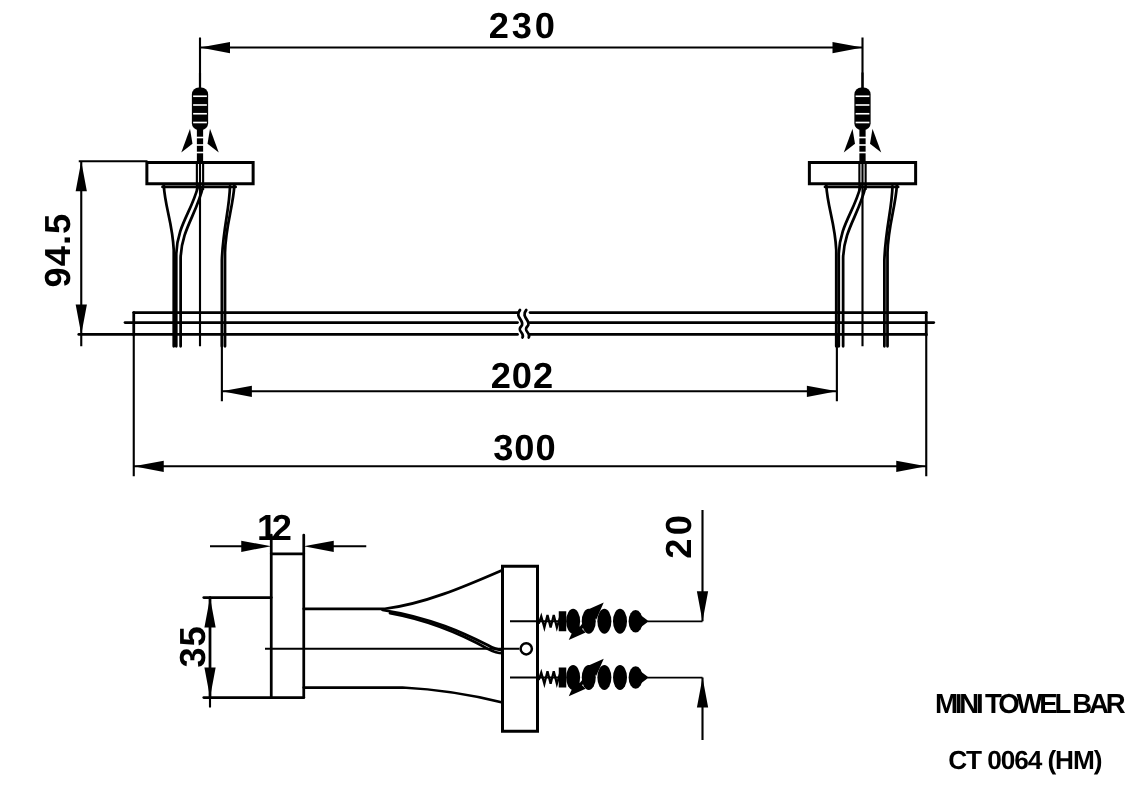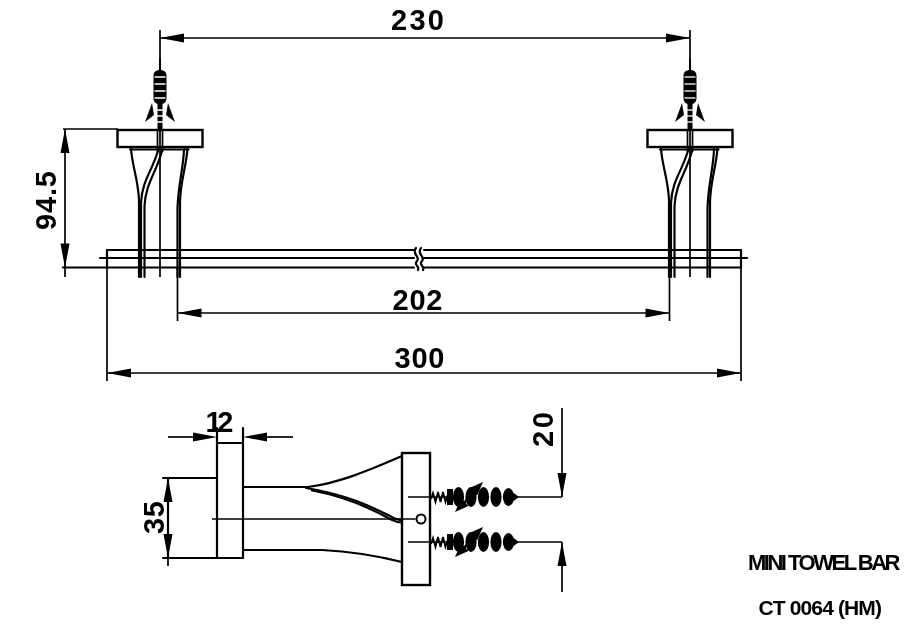--- a/index.html
+++ b/index.html
@@ -1,16 +1,16 @@
 <!DOCTYPE html>
 <html><head>
 <meta charset="utf-8">
 <style>
   html,body{margin:0;padding:0;background:#fff;}
-  .sheet{position:relative;width:909px;height:628px;background:#fff;overflow:hidden;border-radius:17px;}
+  .sheet{position:relative;width:909px;height:628px;background:#fff;overflow:hidden;}
   svg{display:block;}
   text{font-family:"Liberation Sans", sans-serif;font-weight:700;fill:#000;}
   .dim-txt{font-size:29px;letter-spacing:-1px;}
   .title-txt{font-size:22px;letter-spacing:-0.5px;}
   .code-txt{font-size:21px;letter-spacing:-0.5px;}
   .obj{stroke:#000;stroke-width:2.2;fill:none;stroke-linecap:round;}
   .obj-thick{stroke:#000;stroke-width:2.4;fill:#fff;}
   .dim{stroke:#000;stroke-width:1.7;fill:none;}
   .arr{fill:#000;stroke:none;}
   .blk{fill:#000;stroke:none;}

